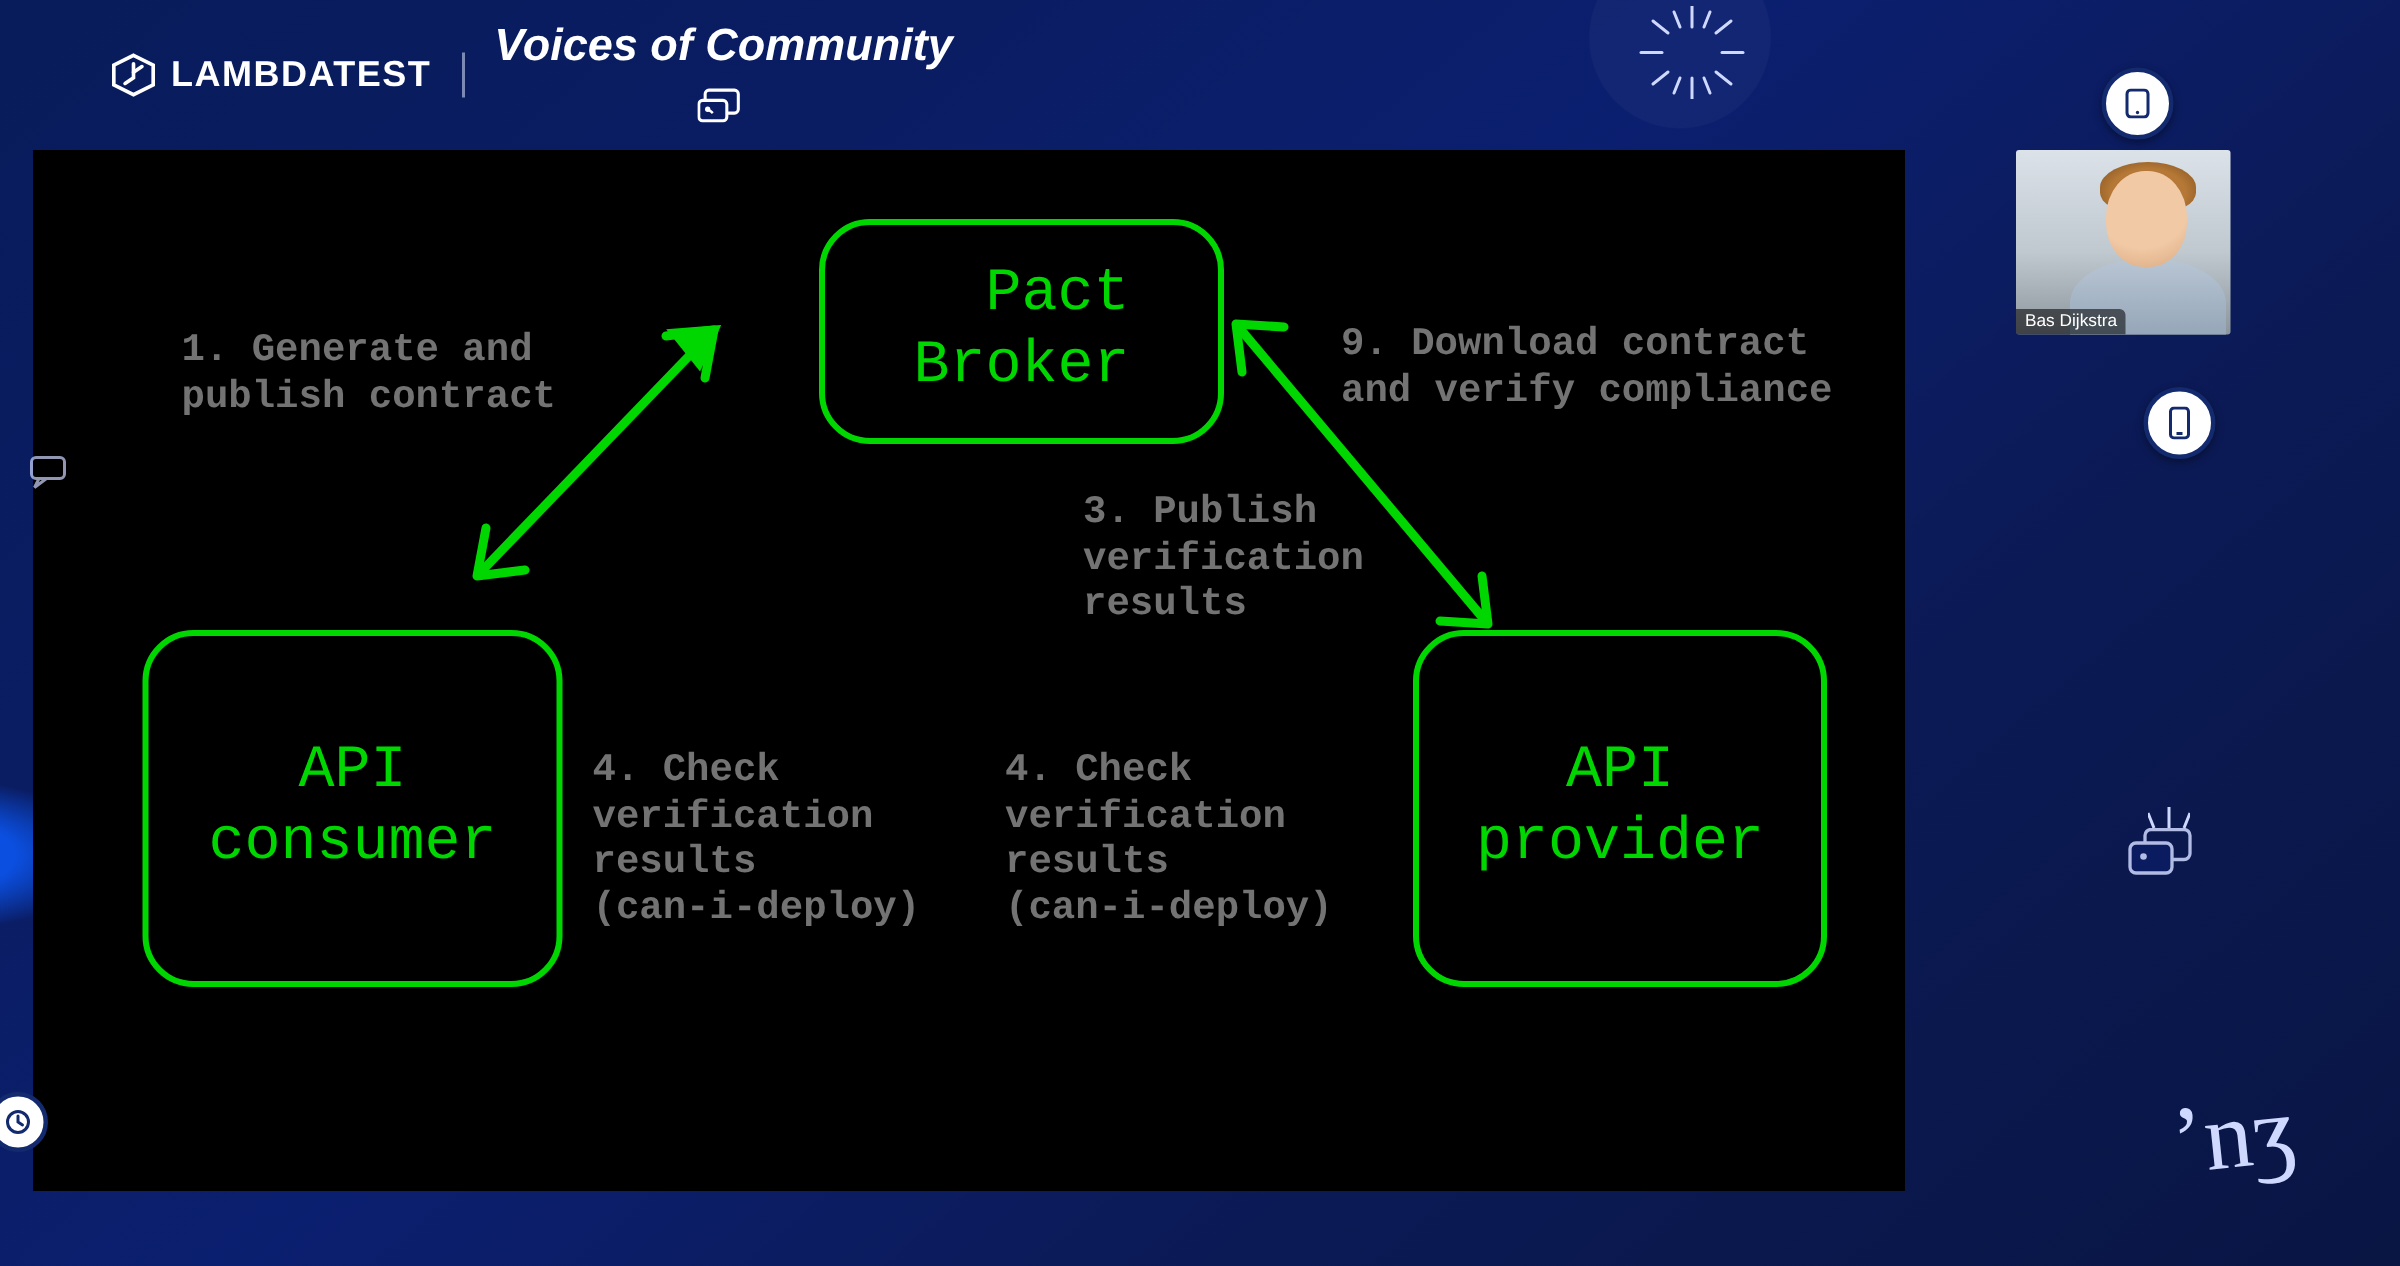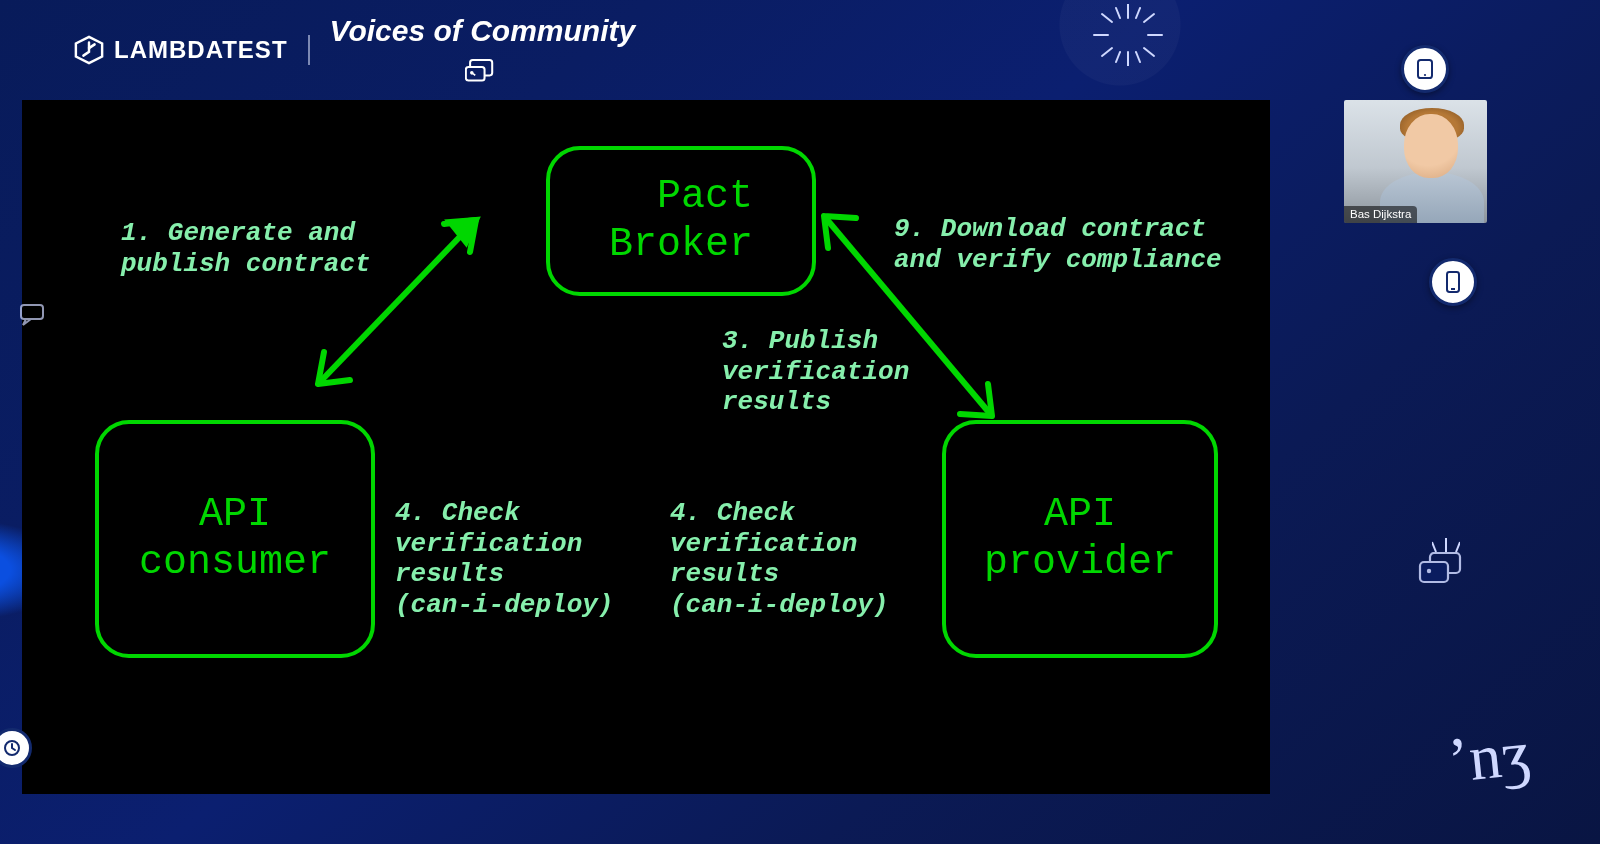--- a/index.html
+++ b/index.html
@@ -91,27 +91,26 @@
     justify-content: center;
     text-align: center;
     white-space: pre;
   }
   .gnode.broker { top: 46px; left: 524px; width: 262px; height: 142px; text-align: right; }
   .gnode.consumer { top: 320px; left: 73px;  width: 272px; height: 230px; }
   .gnode.provider { top: 320px; left: 920px; width: 268px; height: 230px; }
 
   .gtxt {
     position: absolute;
-    color: #86efac;
+    color: #737373;
     font-family: "Courier New", Courier, monospace;
     font-size: 26px;
     line-height: 1.18;
     white-space: pre;
     font-weight: 600;
-    font-style: italic;
   }
   .t1   { top: 118px; left: 99px; }
   .t2   { top: 114px; left: 872px; }
   .t3   { top: 226px; left: 700px; }
   .t4a  { top: 398px; left: 373px; }
   .t4b  { top: 398px; left: 648px; }
 
   .arrow-svg {
     position: absolute;
     overflow: visible;

